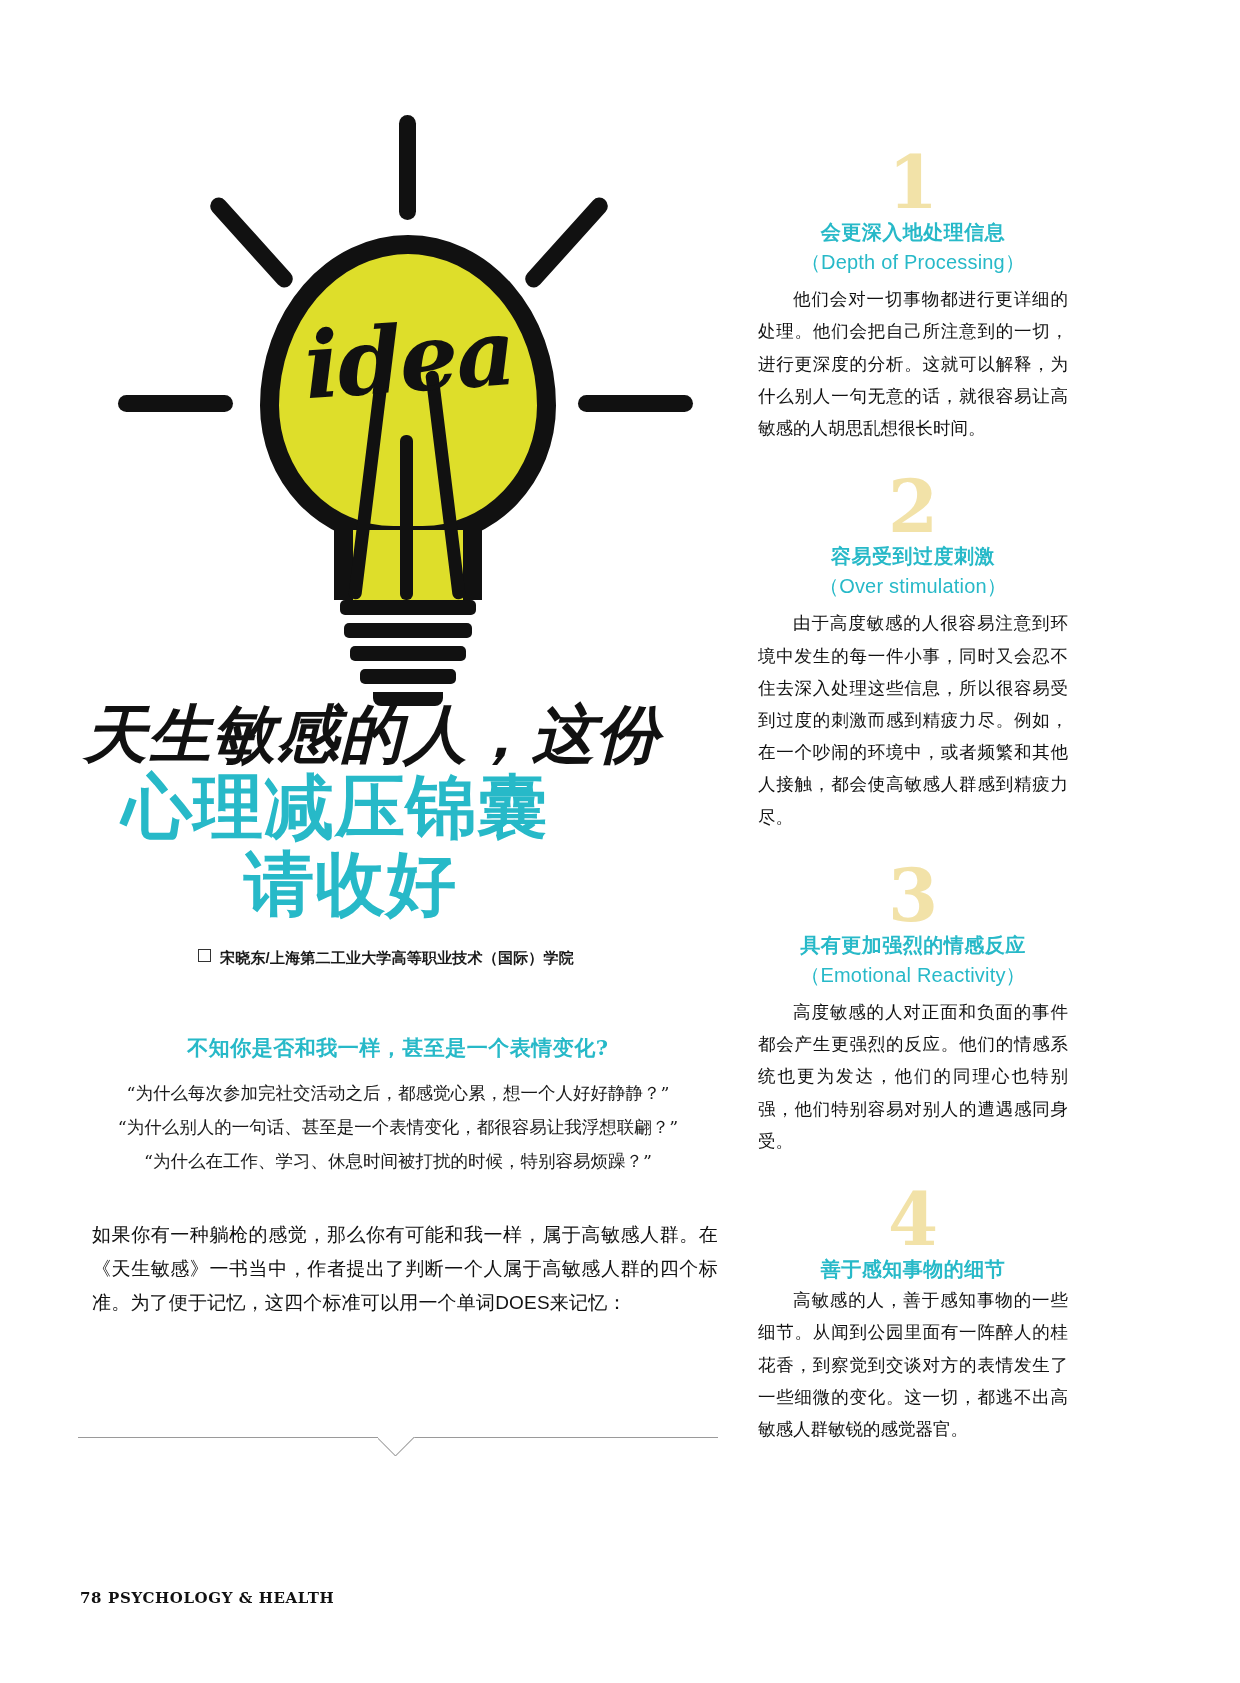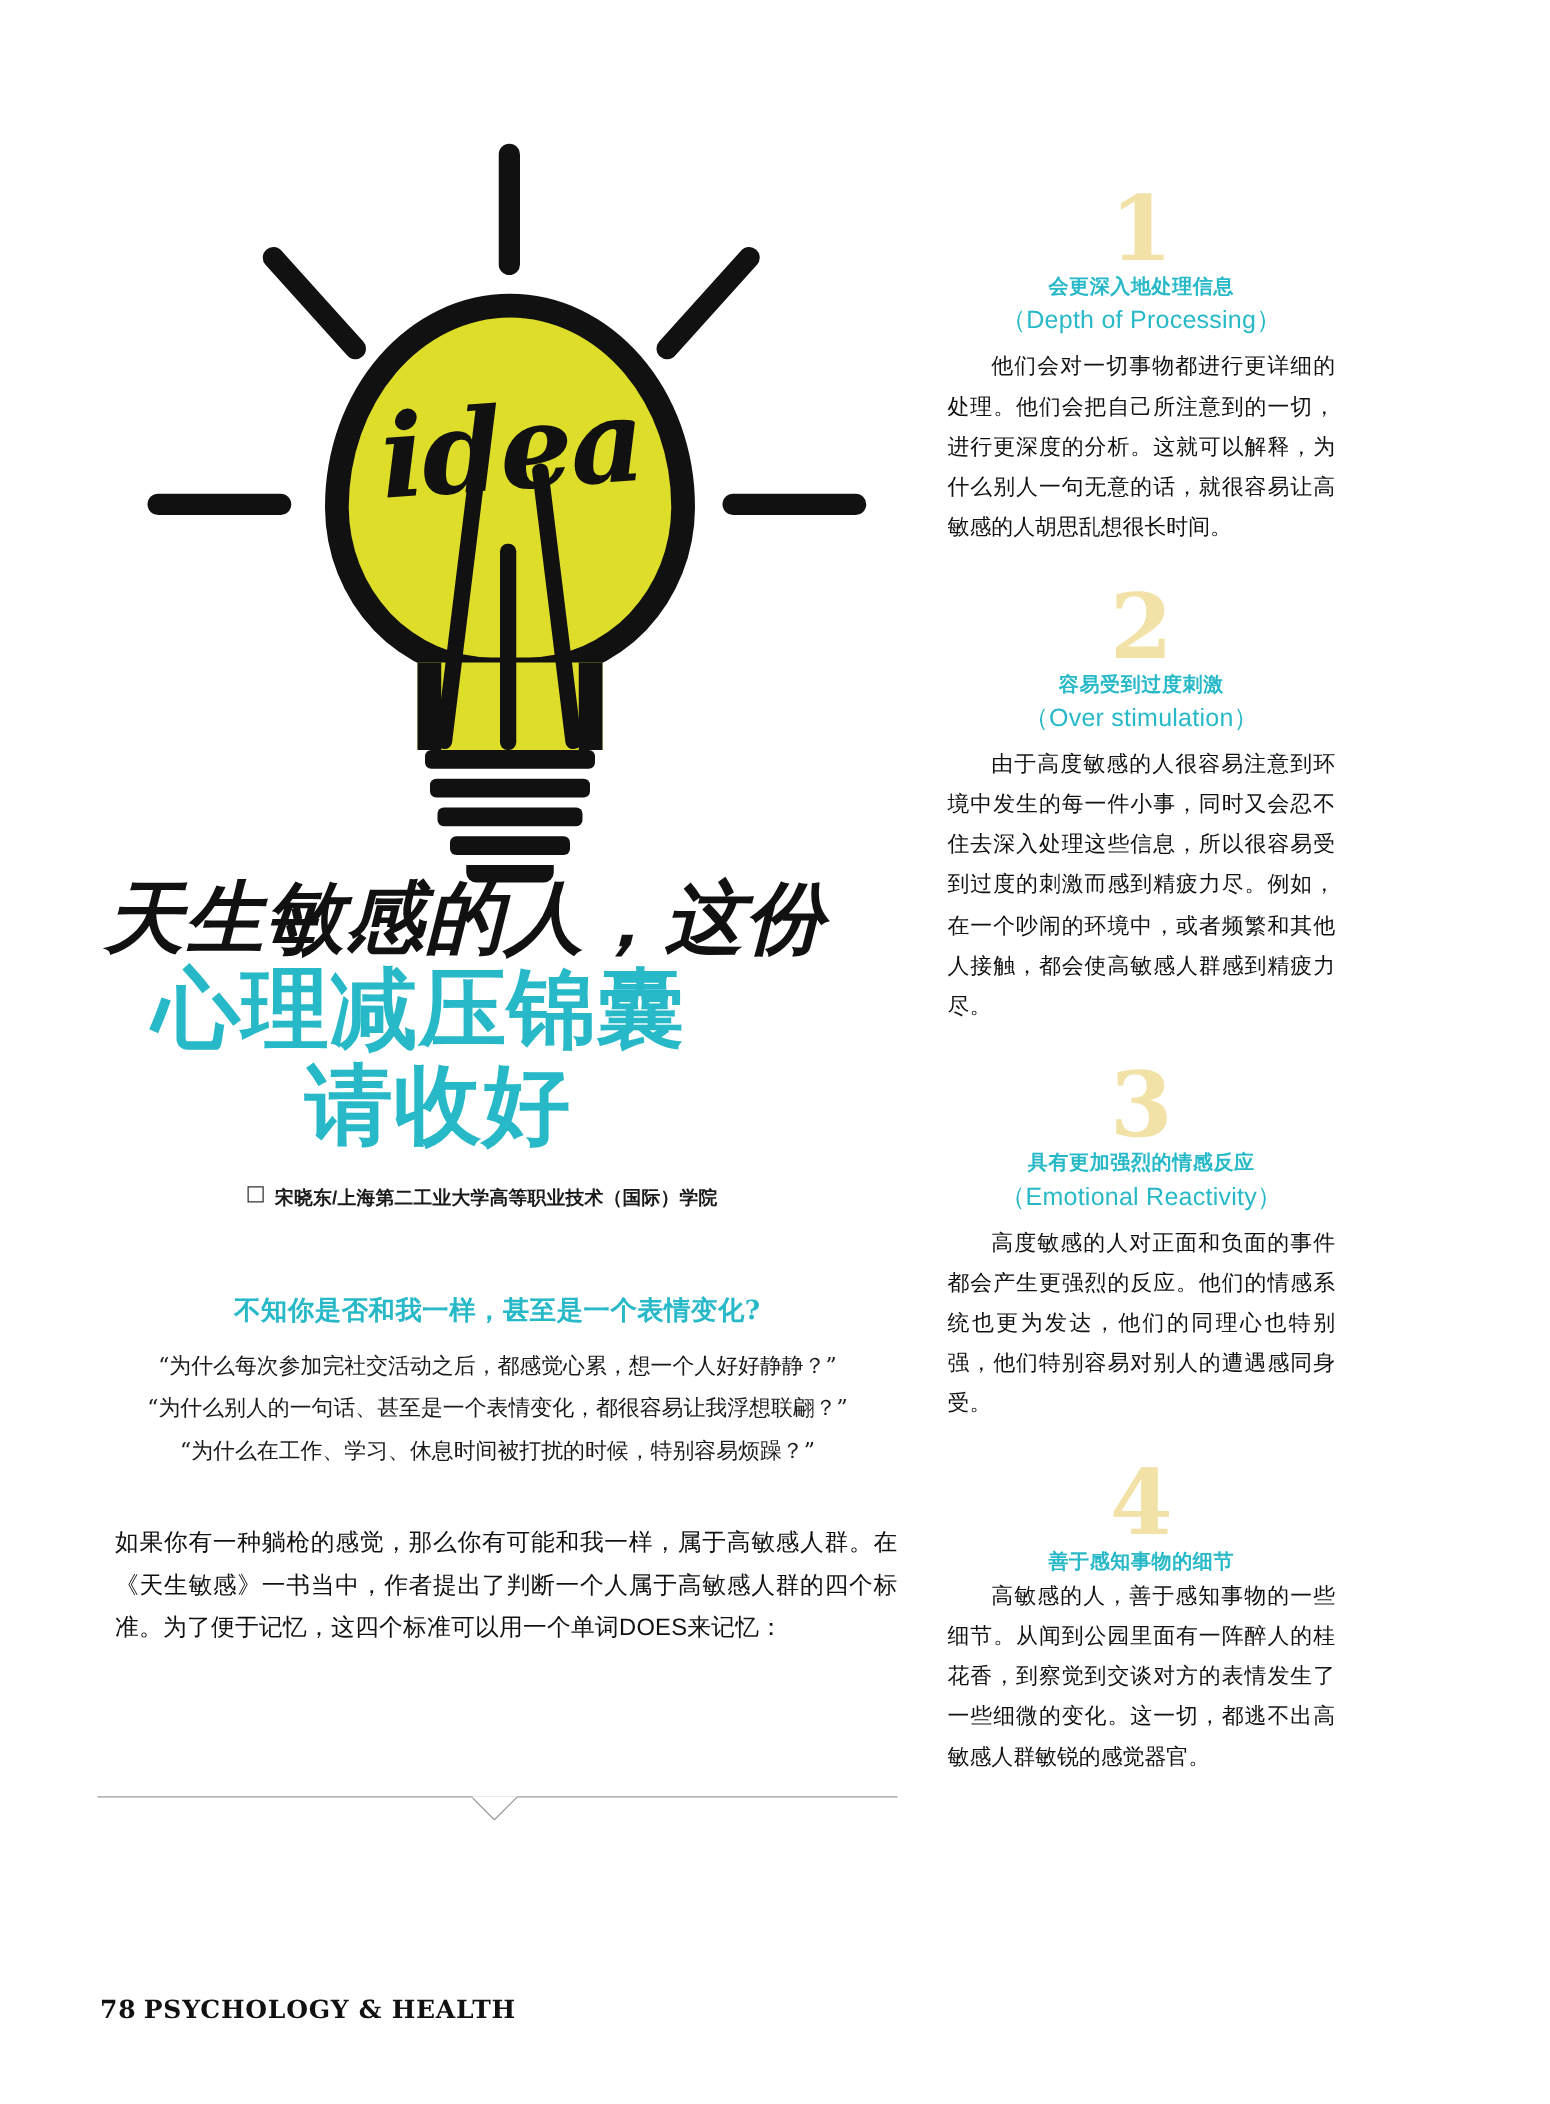--- a/index.html
+++ b/index.html
@@ -238,21 +238,21 @@
     font-weight: 700;
     font-size: 72px;
     line-height: .92;
     color: #f2e2a8;
     margin-bottom: 2px;
   }
   .item-title-cn {
     text-align: center;
     color: #27b9c8;
     font-weight: 700;
-    font-size: 16px;
+    font-size: 20px;
     line-height: 1.45;
     letter-spacing: .5px;
   }
   .item-title-en {
     text-align: center;
     color: #27b9c8;
     font-size: 20px;
     line-height: 1.5;
     letter-spacing: .2px;
     margin-bottom: 6px;
@@ -263,23 +263,23 @@
     line-height: 1.84;
     color: #111;
     text-align: justify;
     text-indent: 2em;
   }
 
   
   .footer {
     position: absolute;
     left: 80px;
-    bottom: 64px;
-    font-family: "DejaVu Serif", serif;
-    font-size: 20px;
+    bottom: 76px;
+    font-family: "DejaVu Serif", serif;
+    font-size: 15px;
     color: #111;
     letter-spacing: .6px;
   }
   .footer .pg { font-weight: 700; margin-right: 6px; }
   .footer .name { font-weight: 700; }
 </style>
 </head>
 <body>
 
 <div class="left-col">

